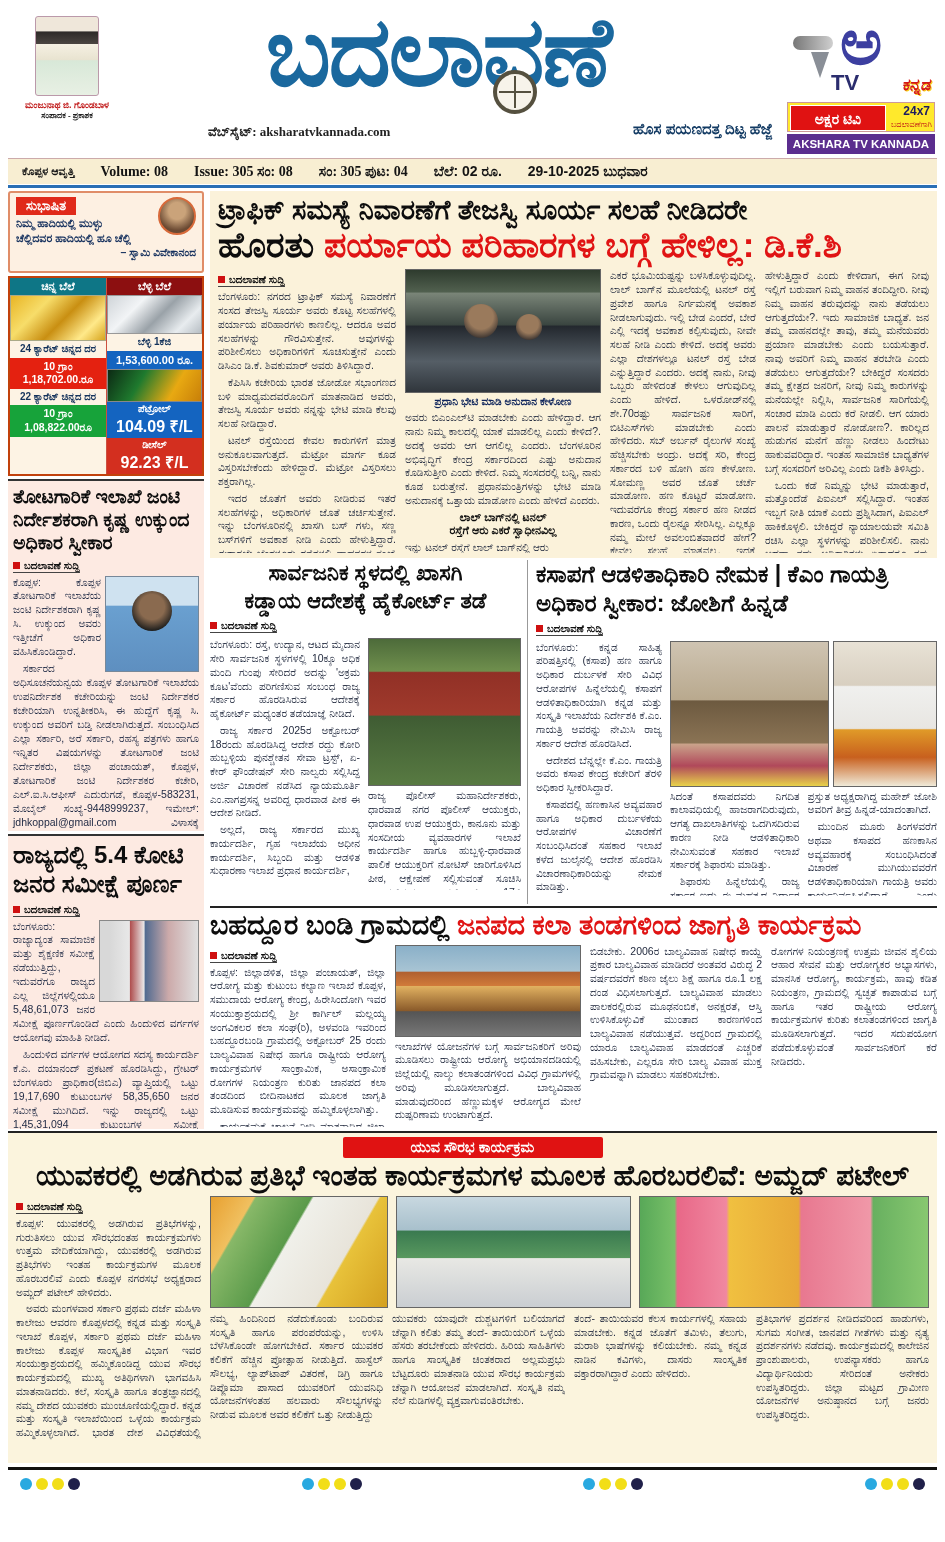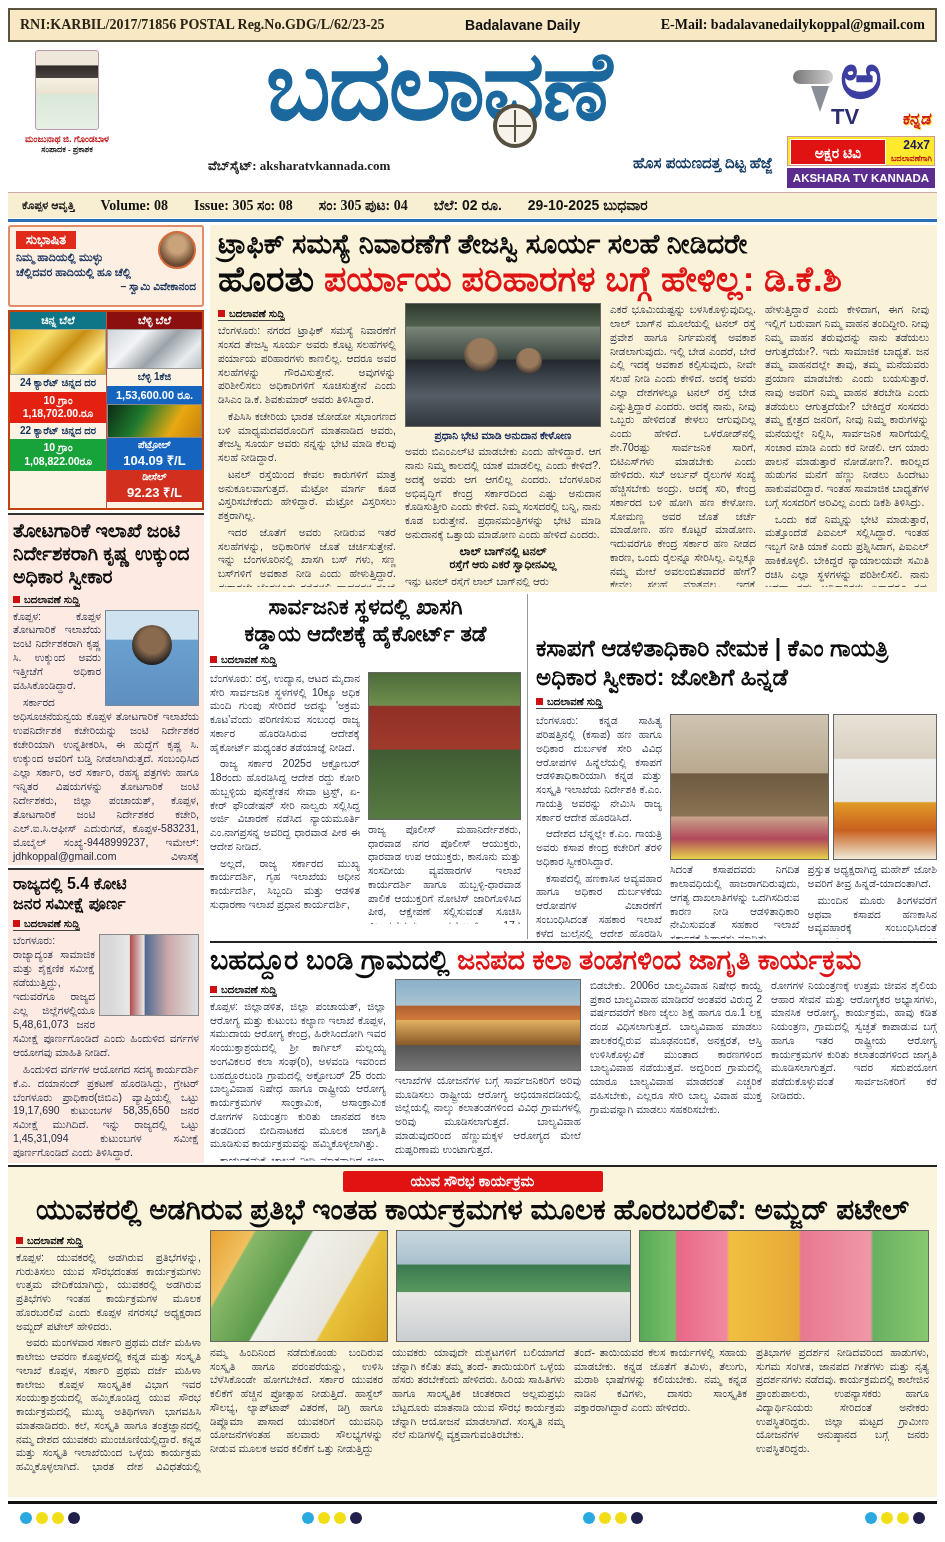--- a/index.html
+++ b/index.html
@@ -27,21 +27,21 @@
   .mast-tag { position:absolute; left:625px; top:112px; font-size:15px; font-weight:bold; color:#123a63; }
   .tvlogo { position:absolute; right:0px; top:2px; width:152px; height:146px; text-align:center; }
   .tvlogo .glyph { font-size:64px; font-weight:bold; color:#3c3fa0; line-height:1.0; }
   .tvlogo .micline { position:absolute; left:8px; top:26px; width:40px; height:14px; background:linear-gradient(90deg,#777,#cfcfcf); border-radius:7px; }
   .tvlogo .nib { position:absolute; left:26px; top:42px; width:0; height:0; border-left:9px solid transparent; border-right:9px solid transparent; border-top:26px solid #8a8f97; }
   .tvlogo .tv { position:absolute; left:46px; top:60px; font-size:22px; font-weight:bold; color:#2b2d6e; }
   .tvlogo .kn { position:absolute; right:6px; top:66px; font-size:16px; font-weight:bold; color:#d41717; text-shadow:1px 1px 0 #f7d21b; transform:skewX(-8deg); }
   .tvlogo .redbox { position:absolute; left:2px; top:92px; width:148px; height:30px; background:#ffe92c; border:1px solid #c99; }
   .tvlogo .redbox .nm { position:absolute; left:2px; top:2px; width:96px; height:26px; background:#e01212; color:#fff; font-weight:bold; font-size:14px; line-height:26px; border:1px solid #fff; }
   .tvlogo .redbox .always { position:absolute; right:4px; top:1px; font-size:12px; font-weight:bold; color:#1c1c60; }
-  .tvlogo .redbox .forchg { position:absolute; right:2px; bottom:1px; font-size:8px; font-weight:bold; color:#c01818; }
+  .tvlogo .redbox .forchg { position:absolute; right:2px; bottom:1px; font-size:8px; font-weight:normal; color:#c01818; }
   .tvlogo .purple { position:absolute; left:2px; top:124px; width:148px; height:20px; background:#5b2d8e; color:#fff; font-weight:bold; font-size:11.5px; line-height:20px; }
 
   
   .issuebar { height:26px; background:#f8eed2; border-top:1px solid #caa; display:flex; align-items:center; gap:26px; padding:0 14px; }
   .issuebar span { font-weight:bold; color:#141414; }
   .ib-edition { font-size:11px; }
   .ib-volume, .ib-issue, .ib-pages { font-size:14px; font-family:"Liberation Serif", serif; }
   .ib-price, .ib-date { font-size:14px; }
   .bluebar { height:3px; background:#2a6fb5; margin-top:1px; }
 
@@ -65,31 +65,31 @@
   .ratehead-silver { background:#8c0f10; color:#fff; font-weight:bold; font-size:11px; text-align:center; padding:2px 0; }
   .goldimg { height:46px; background:linear-gradient(135deg,#e8b525 0%,#f7dd6a 30%,#c98f12 55%,#ffe98a 80%,#d7a41d 100%); border:1px solid #aa8; }
   .silverimg { height:40px; background:linear-gradient(135deg,#cfd4d8 0%,#f2f4f6 30%,#9aa2a8 55%,#e8ecef 80%,#b7bec4 100%); border:1px solid #999; }
   .petrolimg { height:34px; background:linear-gradient(120deg,#0c2a14 0%,#1f7a2e 35%,#e8a912 70%,#c87f08 100%); border:1px solid #888; }
   .ratelabel { font-size:10px; font-weight:bold; color:#14335c; text-align:center; padding:2px 0; line-height:1.25; }
   .pricebox { color:#fff; font-weight:bold; text-align:center; font-size:10.5px; line-height:1.3; padding:2px 0; }
   .pb-red { background:#e42110; }
   .pb-green { background:#17a33a; }
   .pb-blue { background:#1464c0; font-size:11px; }
   .fuelrow { color:#fff; font-weight:bold; text-align:center; }
-  .fuelrow .fl { font-size:10px; } .fuelrow .fp { font-size:13px; }
+  .fuelrow .fl { font-size:10px; } .fuelrow .fp { font-size:16px; }
   .fuel-blue { background:#1464c0; padding:1px 0; }
   .fuel-red { background:#d32f1f; padding:1px 0; }
 
   
   .sb-article { background:#fdeae2; border-top:2px solid #333; padding:4px 5px; overflow:hidden; position:relative; }
   .sb-art-1 { height:352px; }
   .sb-art-2 { height:295px; }
   .sb-title { font-weight:bold; color:#0d0d0d; line-height:1.22; }
   .sb-art-1 .sb-title { font-size:19px; }
-  .sb-art-2 .sb-title { font-size:16px; }
+  .sb-art-2 .sb-title { font-size:24px; }
   .byline { display:inline-block; font-size:10px; font-weight:bold; color:#111; border-bottom:1px solid #444; margin:4px 0 3px 0; }
   .byline::before { content:""; display:inline-block; width:7px; height:7px; background:#cf1010; margin-right:4px; }
   .sb-photo-1 { float:right; width:94px; height:96px; margin:0 0 3px 4px; border:1px solid #789; background:
       linear-gradient(180deg,#cfe2f0 30%,#6aa0d0 31%,#5e8fc0 100%); }
   .sb-photo-1::after { content:""; display:block; width:40px; height:40px; margin:14px auto 0; border-radius:50%; background:radial-gradient(circle at 50% 40%,#8a6a4f 40%,#21201e 75%); }
   .sb-photo-2 { float:right; width:100px; height:82px; margin:0 0 3px 4px; border:1px solid #888; background:
       linear-gradient(90deg,#d8d8d8 10%,#e8e8e8 30%,#b05050 31%,#e8e8e8 45%,#506a90 46%,#caa 70%,#e0e0e0 100%); }
   .sb-body { font-size:10.5px; color:#1c2742; text-align:justify; line-height:1.33; }
   .sb-body p { margin-bottom:3px; text-indent:10px; }
   .sb-body p.noindent { text-indent:0; }
@@ -113,21 +113,21 @@
   .caption { font-size:10.5px; font-weight:bold; color:#10265c; text-align:center; margin:2px 0 3px; }
   .subhead { font-size:11px; font-weight:bold; color:#0d0d0d; text-align:center; line-height:1.25; margin:3px 0; }
 
   
   .row2 { display:flex; gap:8px; height:345px; }
   .court { width:318px; border-right:1px solid #999; padding-right:6px; overflow:hidden; }
   .court-h { font-size:21.5px; font-weight:bold; text-align:center; color:#0d0d0d; line-height:1.28; }
   .court-cols { display:flex; gap:8px; margin-top:2px; height:252px; overflow:hidden; }
   .courtphoto { width:100%; height:148px; border:1px solid #666; background:
       linear-gradient(180deg,#4d6b3a 0%,#6f8f4d 22%,#913026 23%,#a03a2c 52%,#3f5c33 53%,#587a42 100%); margin-bottom:3px; }
-  .kasapa { flex:1; overflow:hidden;margin-top:40px; }
+  .kasapa { flex:1; overflow:hidden; }
   .kasapa-h { font-size:23px; font-weight:bold; color:#0d0d0d; line-height:1.25; }
   .kasapa-flex { display:flex; gap:8px; margin-top:2px; height:258px; overflow:hidden; }
   .kasapa-right { flex:1; }
   .kasapa-photos { display:flex; gap:4px; height:146px; }
   .kphoto1 { flex:1.55; border:1px solid #666; background:
       linear-gradient(180deg,#cfc4b2 0%,#b9a98e 40%,#6d5a40 41%,#8a7354 70%,#caa28a 71%,#b0485a 86%,#e8d24a 100%); }
   .kphoto2 { flex:1; border:1px solid #666; background:
       linear-gradient(180deg,#e8e2d6 0%,#d8cfc0 30%,#f0f0ee 31%,#e8e6e2 60%,#e09a28 61%,#c8601e 80%,#f0ead8 100%); }
   .kasapa-cols { display:flex; gap:8px; margin-top:3px; height:106px; overflow:hidden; }
 
@@ -159,25 +159,20 @@
   .regdots { display:flex; justify-content:space-between; padding:8px 12px 0; }
   .dotgroup { display:flex; gap:4px; }
   .dot { width:12px; height:12px; border-radius:50%; }
   .dot-c { background:#29a9e0; } .dot-y { background:#f2de17; } .dot-k { background:#20204a; }
 </style>
 </head>
 <body>
 
 <div class="page">
 
-  <div class="topbar">
-    <span class="t-left">RNI:KARBIL/2017/71856    POSTAL Reg.No.GDG/L/62/23-25</span>
-    <span class="t-mid">Badalavane Daily</span>
-    <span class="t-right">E-Mail: badalavanedailykoppal@gmail.com</span>
-  </div>
 
   <div class="masthead">
     <div class="editor-box">
       <div class="editor-photo"></div>
       <div class="editor-name">ಮಂಜುನಾಥ ಜಿ. ಗೊಂಡಬಾಳ</div>
       <div class="editor-role">ಸಂಪಾದಕ - ಪ್ರಕಾಶಕ</div>
     </div>
     <div class="mast-title">ಬದಲಾವಣೆ</div>
     <div class="compass"></div>
     <div class="mast-web">ವೆಬ್‌ಸೈಟ್: aksharatvkannada.com</div>

